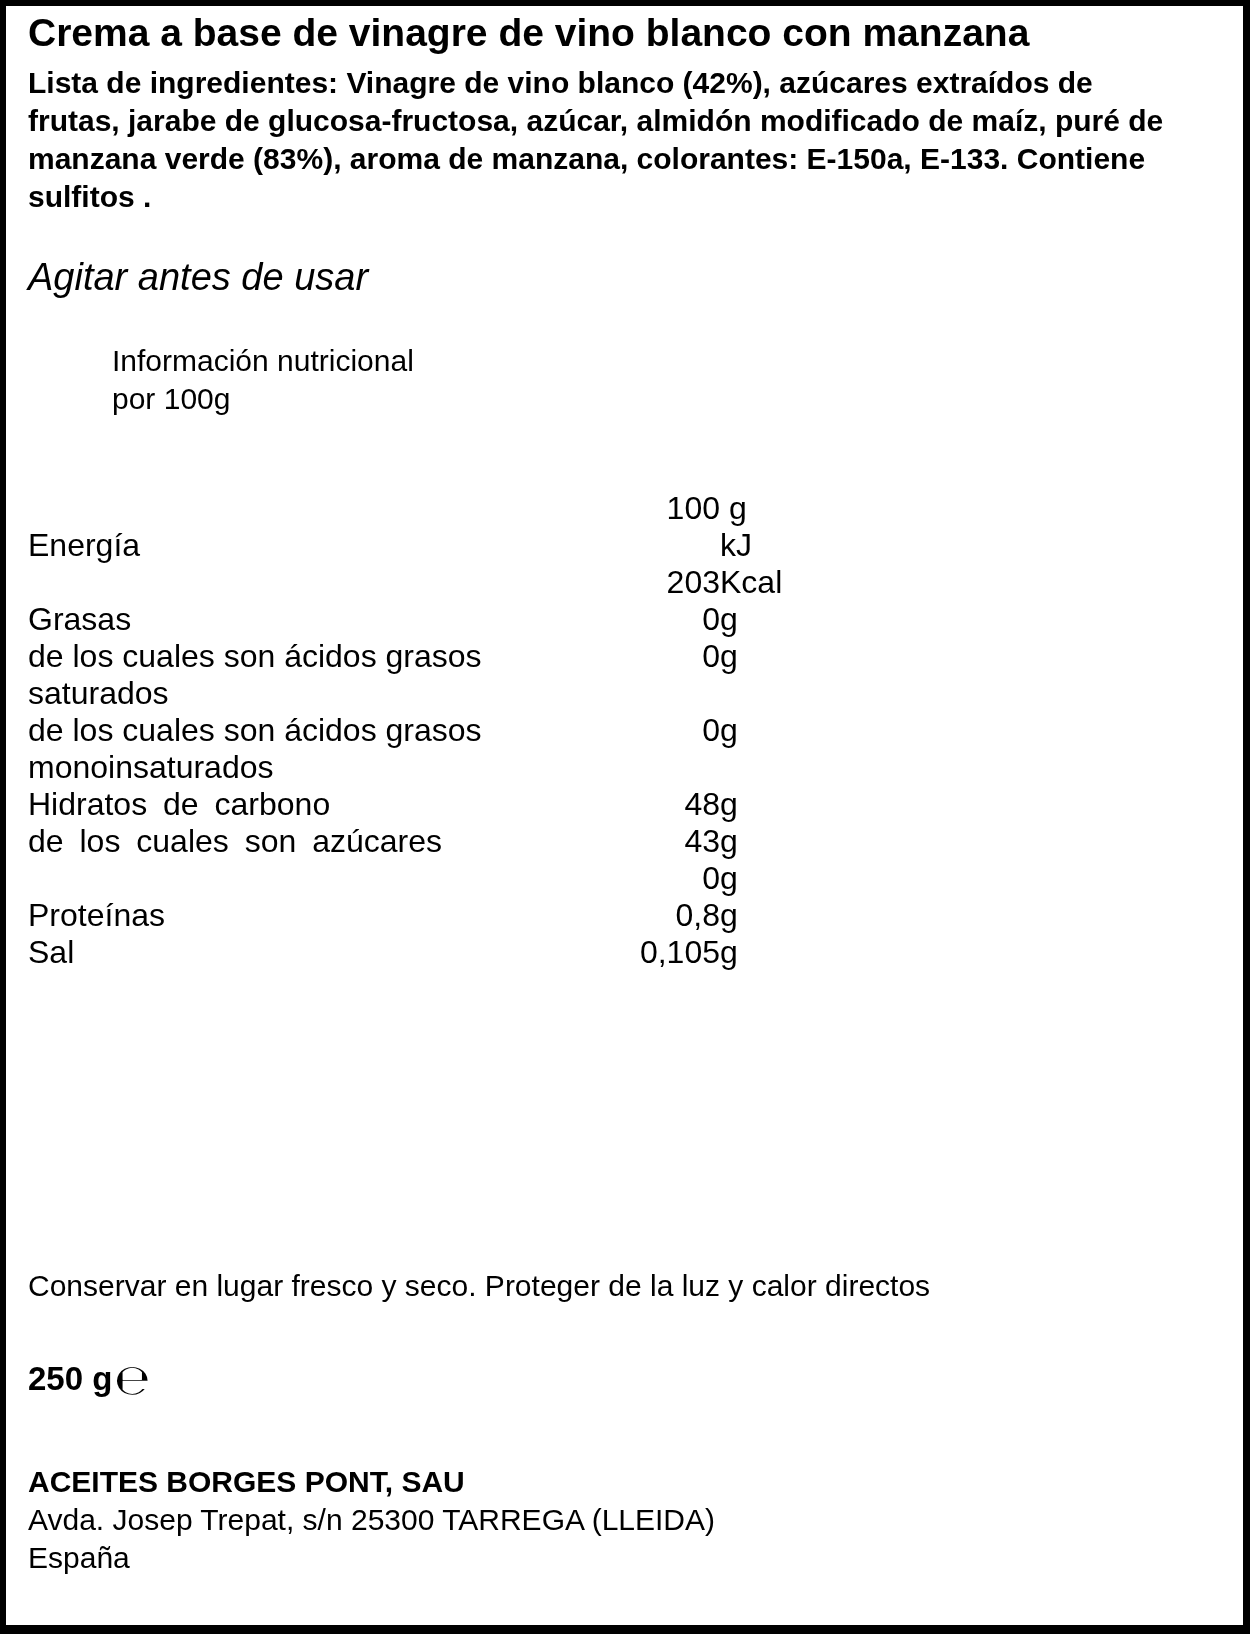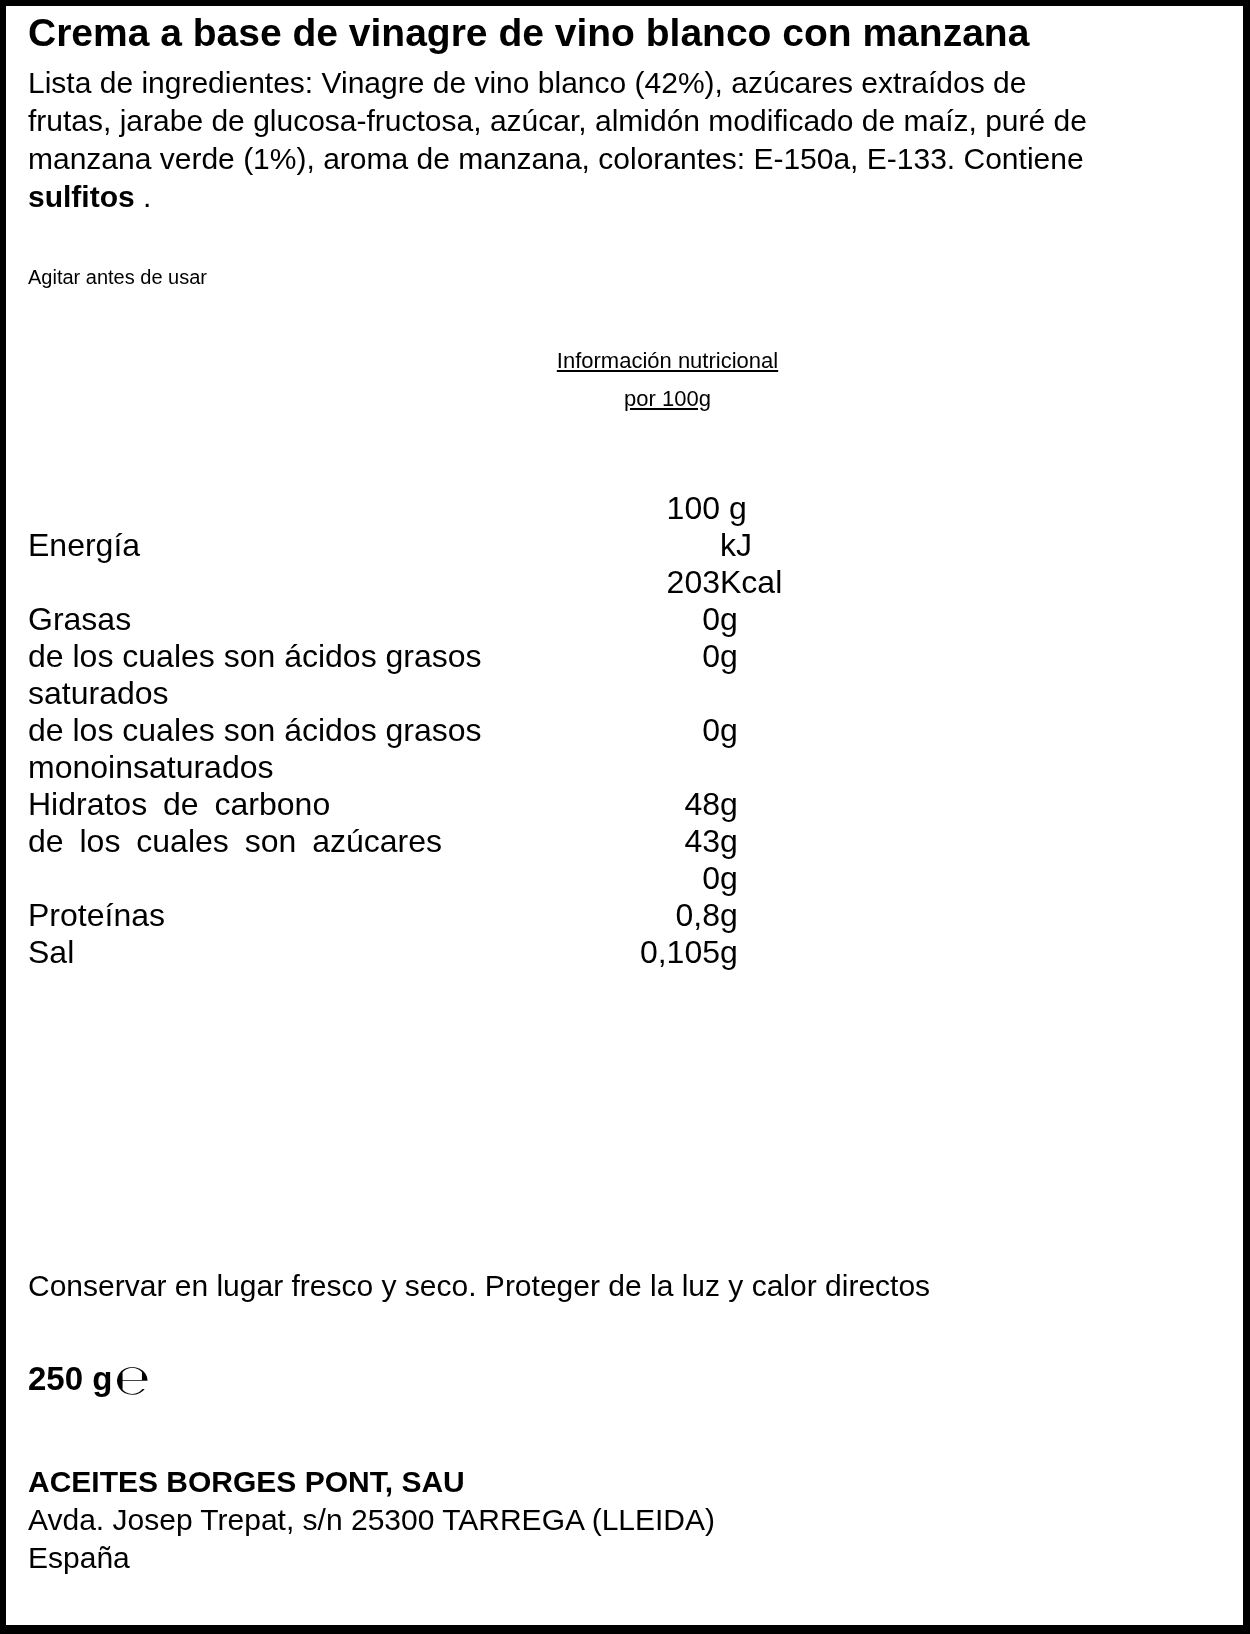--- a/index.html
+++ b/index.html
@@ -28,35 +28,35 @@
     font-weight: bold;
     letter-spacing: 0px;
     white-space: nowrap;
   }
 
   .ingredients {
     margin: 8px 0 0 0;
     font-size: 30px;
     line-height: 38px;
   }
-  .ingredients .ln { display: block; }
+  .ingredients .ln { display: block; font-weight: bold; }
 
   .shake {
     margin-top: 42px;
-    font-size: 20px;
-    line-height: 38px;
+    font-size: 38px;
+    line-height: 38px;
+    font-style: italic;
   }
 
   .nutri-header {
     margin-top: 46px;
-    font-size: 22px;
-    line-height: 38px;
-    text-align: center;
+    font-size: 30px;
+    line-height: 38px;
+    text-align: left;
     padding-left: 84px;
-    text-decoration: underline;
   }
 
   .nutri-table {
     margin-top: 72px;
     font-size: 32px;
   }
   .nrow {
     display: grid;
     grid-template-columns: 460px 232px 1fr;
     line-height: 37px;
@@ -99,21 +99,21 @@
 </head>
 <body>
 
 <div class="page">
 
   <h1 class="title">Crema a base de vinagre de vino blanco con manzana</h1>
 
   <p class="ingredients">
     <span class="ln">Lista de ingredientes: Vinagre de vino blanco (42%), azúcares extraídos de</span>
     <span class="ln">frutas, jarabe de glucosa-fructosa, azúcar, almidón modificado de maíz, puré de</span>
-    <span class="ln">manzana verde (1%), aroma de manzana, colorantes: E-150a, E-133. Contiene</span>
+    <span class="ln">manzana verde (83%), aroma de manzana, colorantes: E-150a, E-133. Contiene</span>
     <span class="ln"><b>sulfitos</b> <span>.</span></span>
   </p>
 
   <div class="shake">Agitar antes de usar</div>
 
   <div class="nutri-header">
     <div>Información nutricional</div>
     <div>por 100g</div>
   </div>
 

